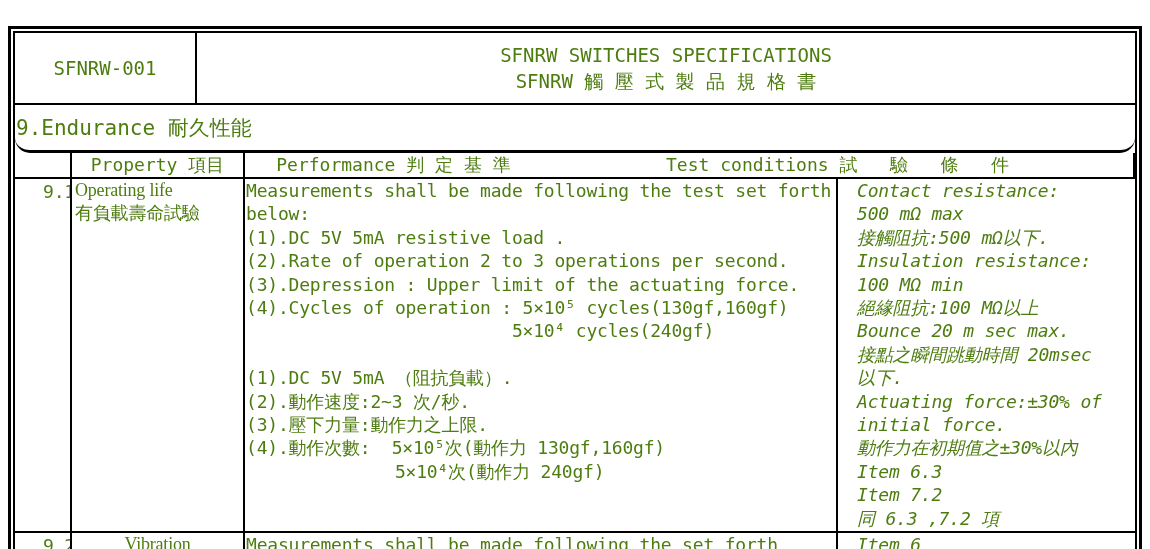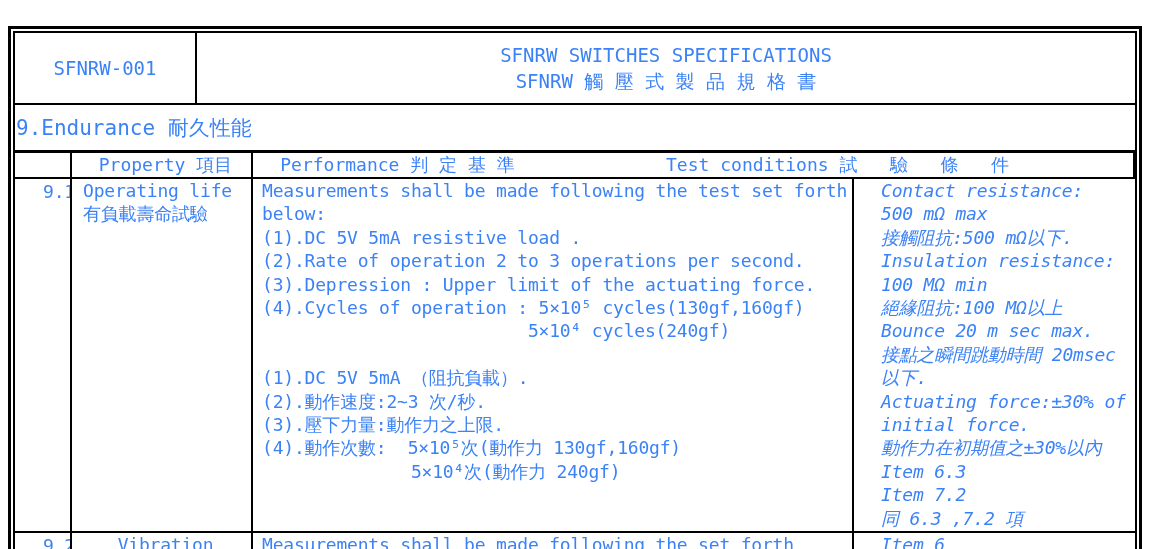--- a/index.html
+++ b/index.html
@@ -2,21 +2,21 @@
 <html><head>
 <meta charset="utf-8">
 <style>
   * { margin:0; padding:0; box-sizing:border-box; }
   html,body { background:#ffffff; }
   .page {
     position:relative;
     width:1150px; height:549px;
     overflow:hidden;
     background:#ffffff;
-    color:#3b82f6;
+    color:#4d7c0f;
     font-family:"DejaVu Sans Mono","Liberation Mono",monospace;
   }
   .frame {
     position:absolute; left:8px; top:26px;
     width:1134px; height:620px;
     border:3px solid #000;
     padding:2px;
   }
   .frame-inner {
     width:100%; height:100%;
@@ -41,45 +41,46 @@
     display:flex; align-items:center; justify-content:center;
     font-size:19px;
   }
 
   
   .section-row {
     height:48px; border-bottom:3px solid #000;
     display:flex; align-items:center;
     font-size:21px; padding-left:1px;
     white-space:pre;
+    border-radius:15px;
   }
 
   
   .spec-table { flex:1; display:flex; flex-direction:column; }
-  .t-row { display:flex;gap:8px; }
+  .t-row { display:flex; }
   .t-head { height:26px; border-bottom:2px solid #000; }
   .t-head .t-cell {
     display:flex; align-items:center; justify-content:center;
     font-size:18px; white-space:pre; overflow:hidden;
   }
   .row-91 { height:354px; border-bottom:2px solid #000; }
   .row-92 { flex:1; }
 
   .col-num  { width:57px;  border-right:2px solid #000; }
   .col-prop { width:173px; border-right:2px solid #000; }
   .col-test { width:593px; border-right:2px solid #000; }
   .col-perf { flex:1; }
 
   .cell-body {
     font-size:18px; line-height:23.4px;
     letter-spacing:-0.2px;
     white-space:pre; overflow:hidden;padding-left:28px;
   }
   .num-cell  { text-align:center; padding-top:1px; }
-  .prop-cell { padding-left:3px; }
+  .prop-cell { padding-left:3px;font-family:Liberation Serif, serif; }
   .test-cell { padding-left:1px; }
   .perf-cell { padding-left:19px;font-style:italic; }
   .row-92 .prop-cell { text-align:center; padding-left:0; }
 </style>
 </head>
 <body>
 
 <div class="page">
   <div class="frame">
     <div class="frame-inner">

